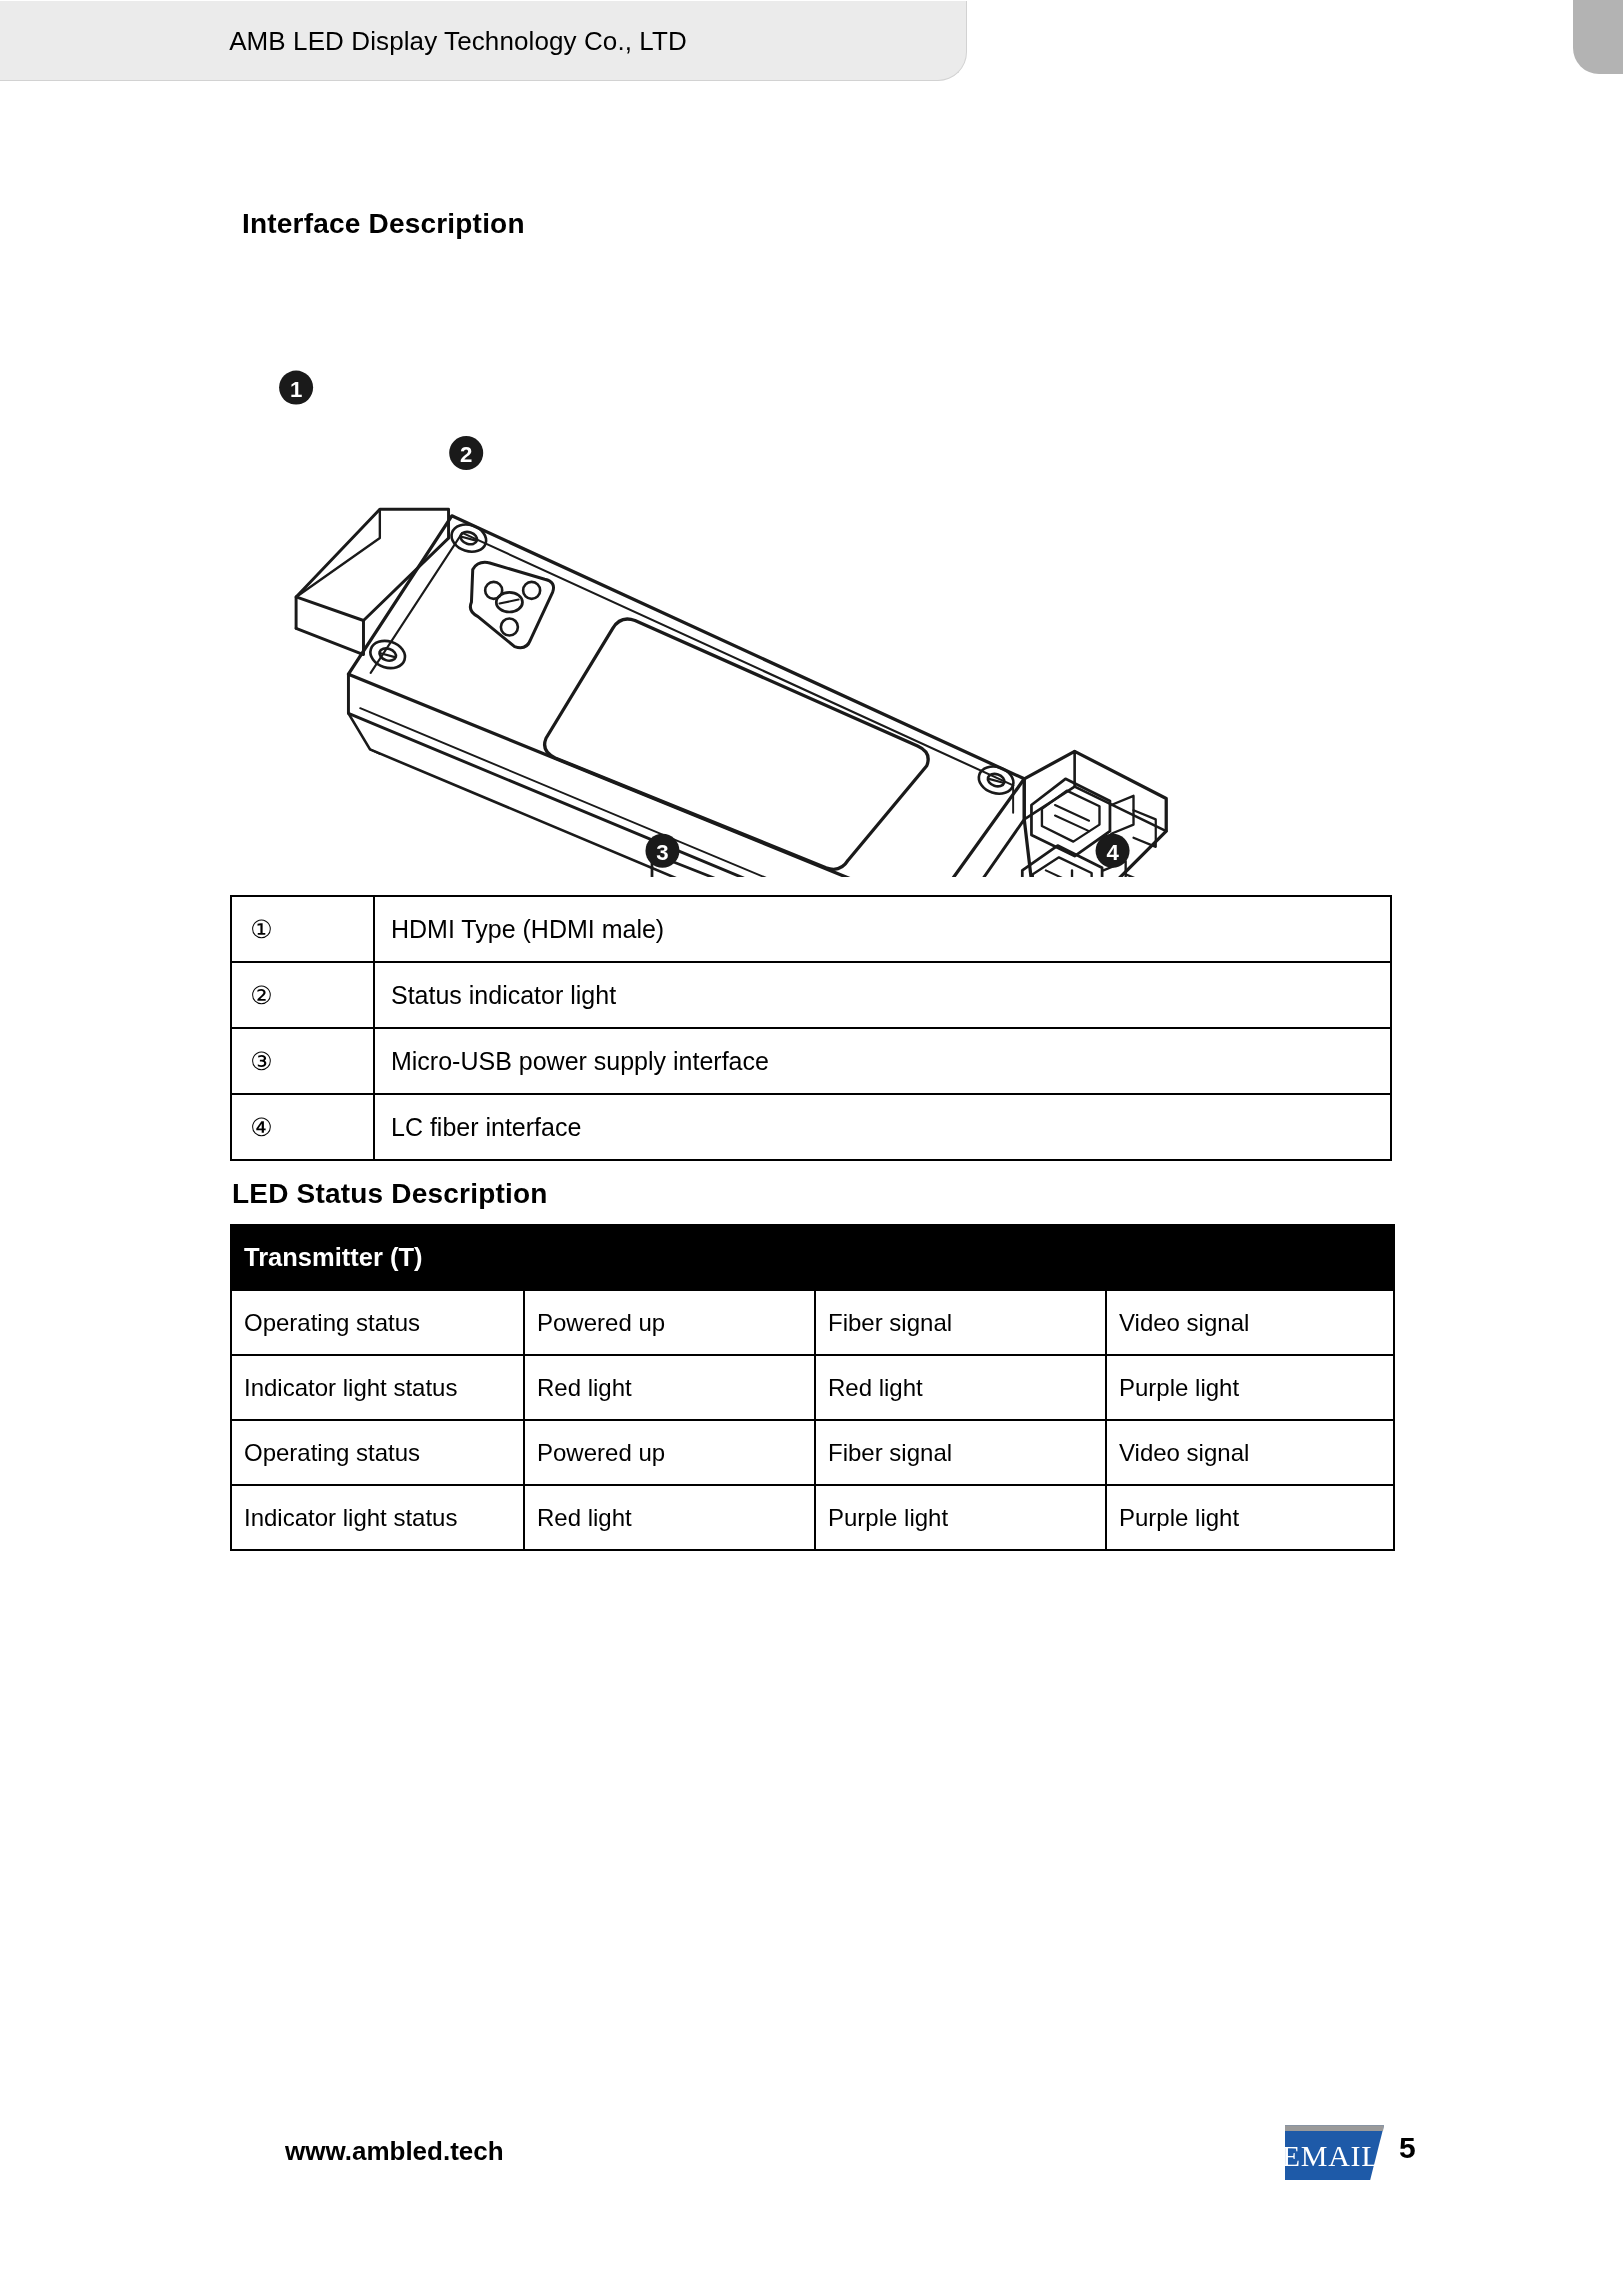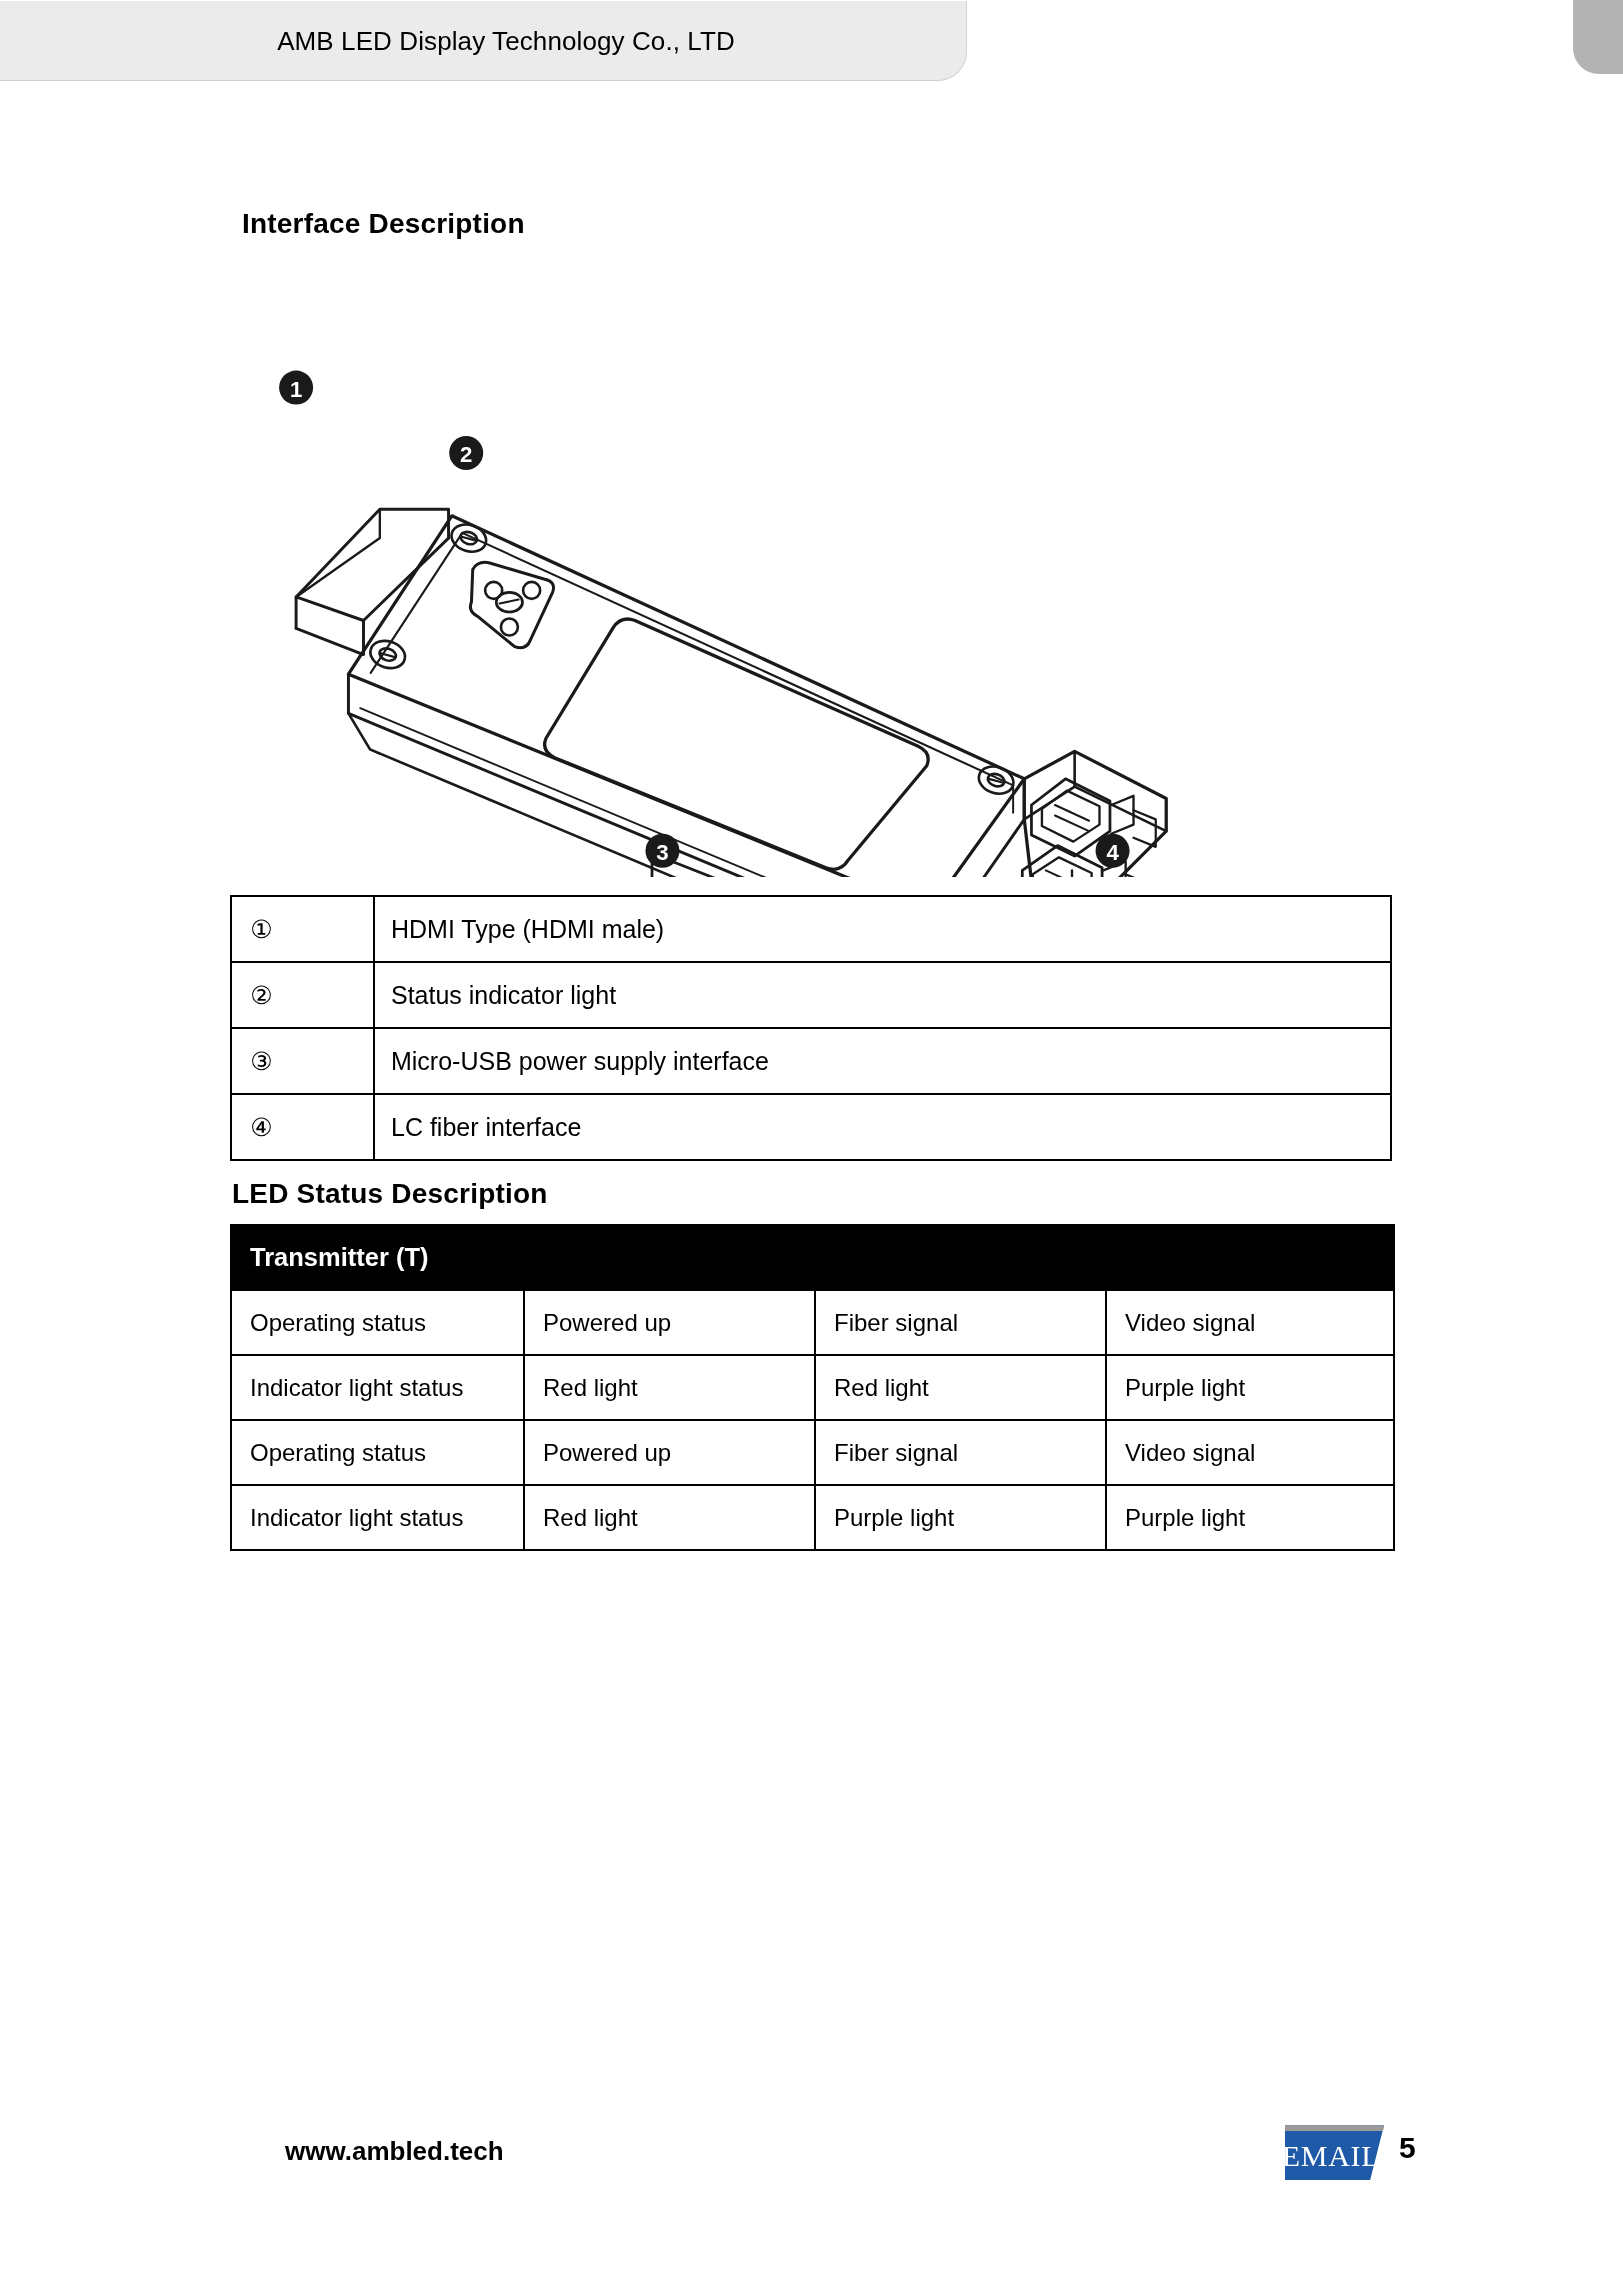--- a/index.html
+++ b/index.html
@@ -43,21 +43,20 @@
     top: 0;
     width: 916px;
     height: 80px;
     display: flex;
     align-items: center;
     justify-content: center;
     font-size: 26px;
     letter-spacing: 0.1px;
     color: #000;
     white-space: nowrap;
-    padding-left: 48px;
   }
   .header-contact {
     position: absolute;
     left: 990px;
     top: 19.6px;
     font-size: 25px;
     white-space: nowrap;
     color: #000;
   }
   .header-contact .gap { display: inline-block; width: 17px; }
@@ -128,21 +127,21 @@
     position: absolute;
     left: 230px;
     top: 1224px;
     width: 1162px;
     border-collapse: collapse;
     table-layout: fixed;
   }
   #led-table td {
     border: 2px solid #000;
     height: 63px;
-    padding: 0 0 0 18px;
+    padding: 0 0 0 12px;
     font-size: 24px;
     vertical-align: middle;
     background: #fff;
   }
   #led-table td.group-head {
     background: #000000;
     color: #ffffff;
     font-weight: bold;
     font-size: 25.5px;
     border-color: #000;

